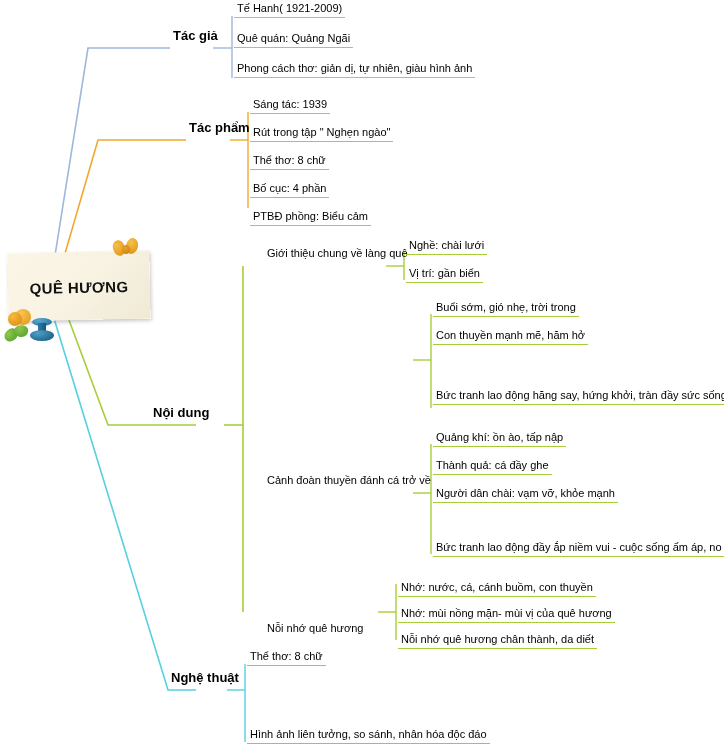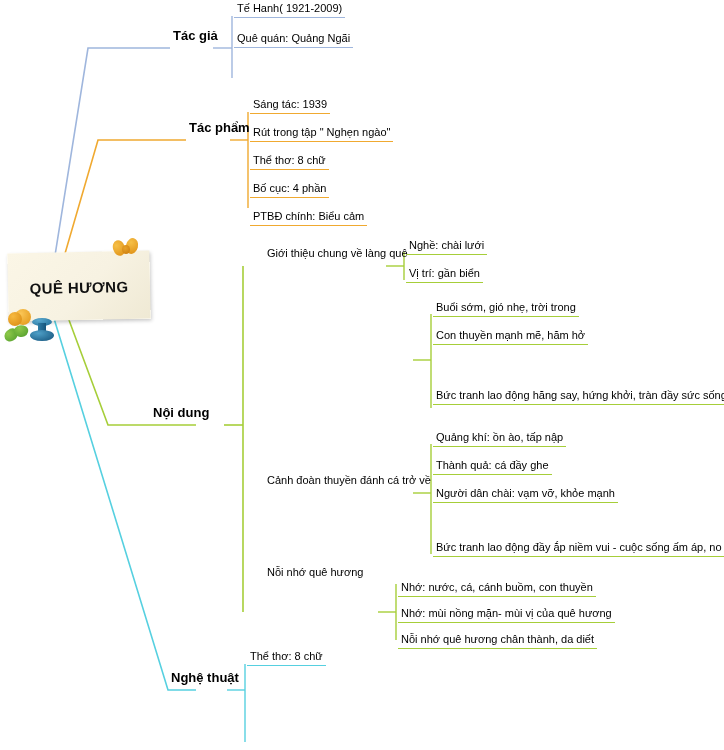--- a/index.html
+++ b/index.html
@@ -142,45 +142,47 @@
   </div>
   <div class="pin pin-blue">
     <span class="cap"></span>
       <span class="stem"></span>
       <span class="base"></span>
   </div>
 
   <div class="node branch" style="left:170px;top:29px;--c:#9fb6dd">Tác giả</div>
   <div class="node leaf" style="left:234px;top:2px;--c:#9fb6dd">Tế Hanh( 1921-2009)</div>
   <div class="node leaf" style="left:234px;top:32px;--c:#9fb6dd">Quê quán: Quảng Ngãi</div>
+  <div class="node leaf" style="left:234px;top:62px;--c:#9fb6dd">Phong cách thơ: giản dị, tự nhiên, giàu hình ảnh</div>
 
   <div class="node branch" style="left:186px;top:121px;--c:#f0a930">Tác phẩm</div>
   <div class="node leaf" style="left:250px;top:98px;--c:#f0a930">Sáng tác: 1939</div>
   <div class="node leaf" style="left:250px;top:126px;--c:#f0a930">Rút trong tập " Nghẹn ngào"</div>
   <div class="node leaf" style="left:250px;top:154px;--c:#f0a930">Thể thơ: 8 chữ</div>
   <div class="node leaf" style="left:250px;top:182px;--c:#f0a930">Bố cục: 4 phần</div>
-  <div class="node leaf" style="left:250px;top:210px;--c:#f0a930">PTBĐ chính: Biểu cảm</div>
+  <div class="node leaf" style="left:250px;top:210px;--c:#f0a930">PTBĐ phồng: Biểu cảm</div>
 
   <div class="node branch" style="left:150px;top:406px;--c:#a6ce39">Nội dung</div>
 
   <div class="node" style="left:264px;top:247px;--c:#a6ce39">Giới thiệu chung về làng quê</div>
   <div class="node leaf" style="left:406px;top:239px;--c:#a6ce39">Nghề: chài lưới</div>
   <div class="node leaf" style="left:406px;top:267px;--c:#a6ce39">Vị trí: gần biển</div>
 
   <div class="node leaf" style="left:433px;top:301px;--c:#a6ce39">Buổi sớm, gió nhẹ, trời trong</div>
   <div class="node leaf" style="left:433px;top:329px;--c:#a6ce39">Con thuyền mạnh mẽ, hăm hở</div>
   <div class="node leaf" style="left:433px;top:389px;--c:#a6ce39">Bức tranh lao động hăng say, hứng khởi, tràn đầy sức sống</div>
 
   <div class="node" style="left:264px;top:474px;--c:#a6ce39">Cảnh đoàn thuyền đánh cá trở về</div>
   <div class="node leaf" style="left:433px;top:431px;--c:#a6ce39">Quảng khí: ồn ào, tấp nập</div>
   <div class="node leaf" style="left:433px;top:459px;--c:#a6ce39">Thành quả: cá đầy ghe</div>
   <div class="node leaf" style="left:433px;top:487px;--c:#a6ce39">Người dân chài: vạm vỡ, khỏe mạnh</div>
   <div class="node leaf" style="left:433px;top:541px;--c:#a6ce39">Bức tranh lao động đầy ắp niềm vui - cuộc sống ấm áp, no đủ</div>
 
-  <div class="node" style="left:264px;top:566px;--c:#a6ce39">Nỗi nhớ quê hương</div>
+  <div class="node" style="left:264px;top:622px;--c:#a6ce39">Nỗi nhớ quê hương</div>
   <div class="node leaf" style="left:398px;top:581px;--c:#a6ce39">Nhớ: nước, cá, cánh buồm, con thuyền</div>
   <div class="node leaf" style="left:398px;top:607px;--c:#a6ce39">Nhớ: mùi nồng mặn- mùi vị của quê hương</div>
   <div class="node leaf" style="left:398px;top:633px;--c:#a6ce39">Nỗi nhớ quê hương chân thành, da diết</div>
 
   <div class="node branch" style="left:168px;top:671px;--c:#56d0e0">Nghệ thuật</div>
   <div class="node leaf" style="left:247px;top:650px;--c:#56d0e0">Thể thơ: 8 chữ</div>
+  <div class="node leaf" style="left:247px;top:728px;--c:#56d0e0">Hình ảnh liên tưởng, so sánh, nhân hóa độc đáo</div>
 
 </div>
 
 </body></html>

